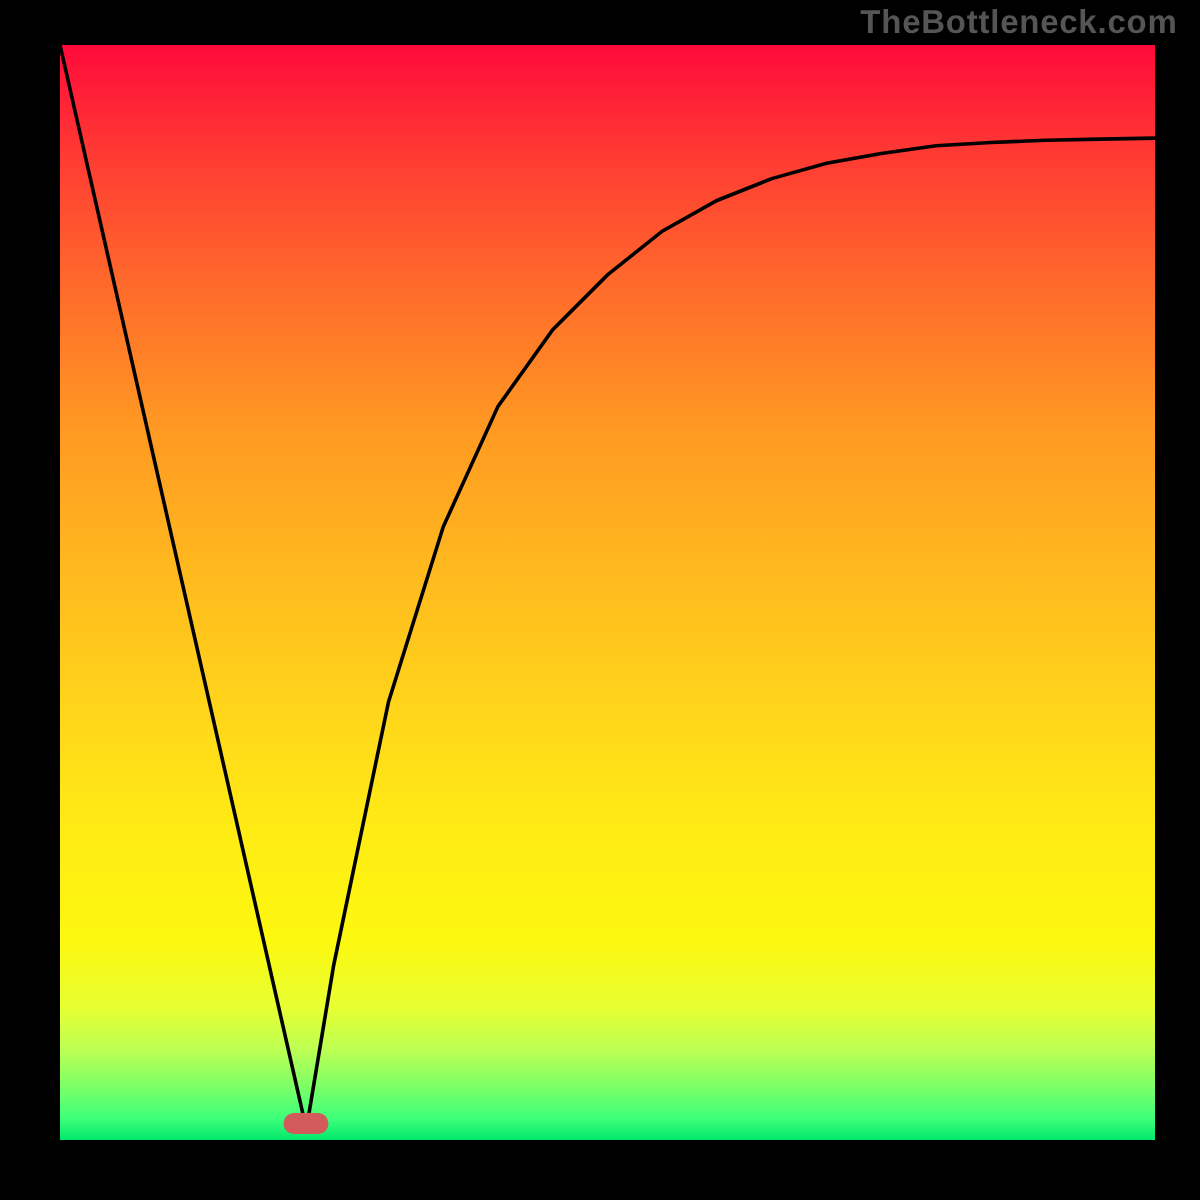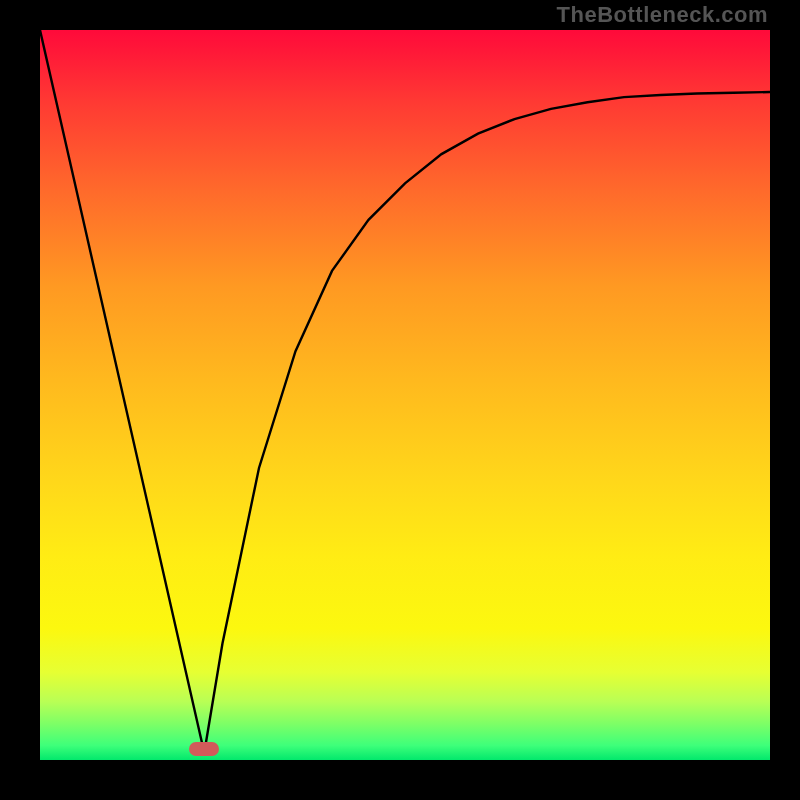--- a/index.html
+++ b/index.html
@@ -13,21 +13,21 @@
   }
   .frame {
     position: relative;
     width: 800px;
     height: 800px;
     background: #000;
   }
   .watermark {
     position: absolute;
     top: 2px;
-    right: 32px;
+    right: 15px;
     color: #555;
     font-size: 22px;
     font-weight: 600;
     letter-spacing: 0.5px;
     user-select: none;
   }
   .plot {
     position: absolute;
     left: 40px;
     top: 30px;

